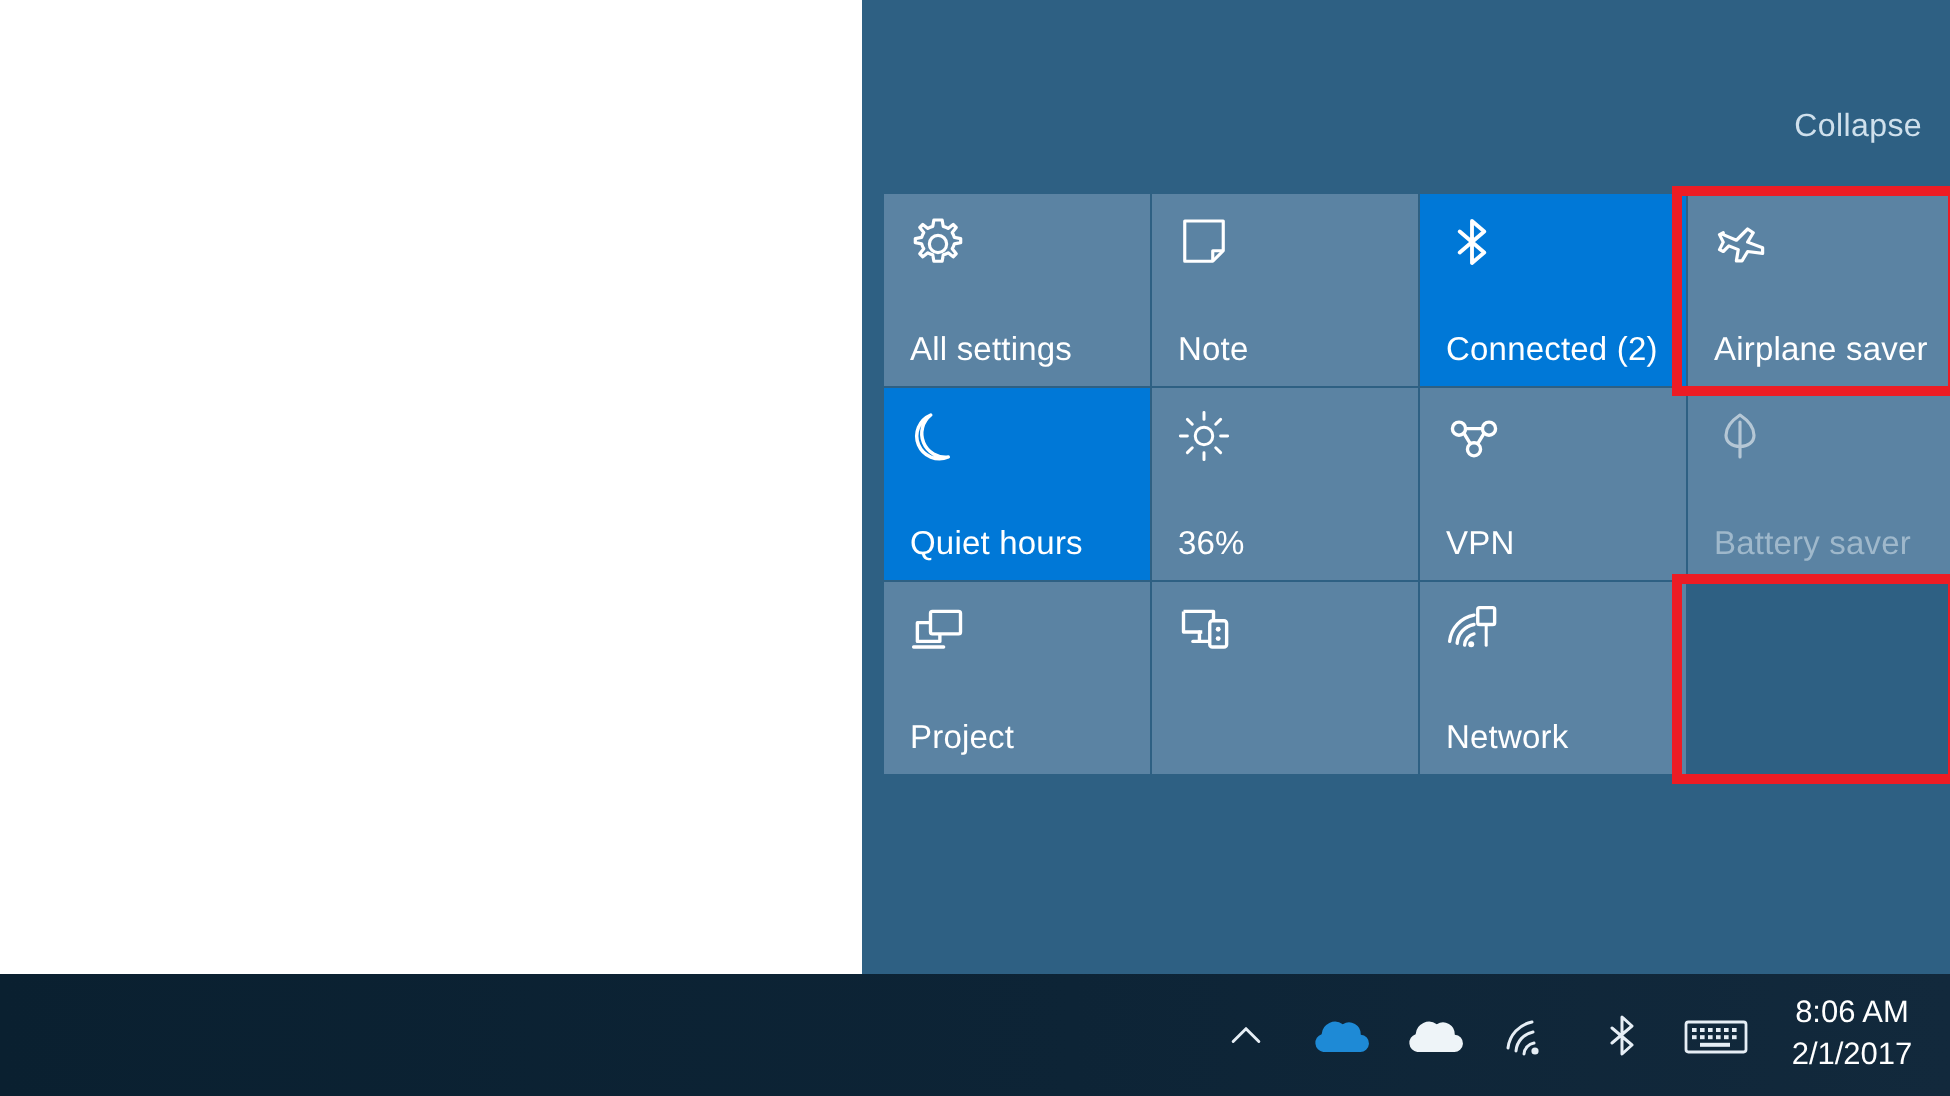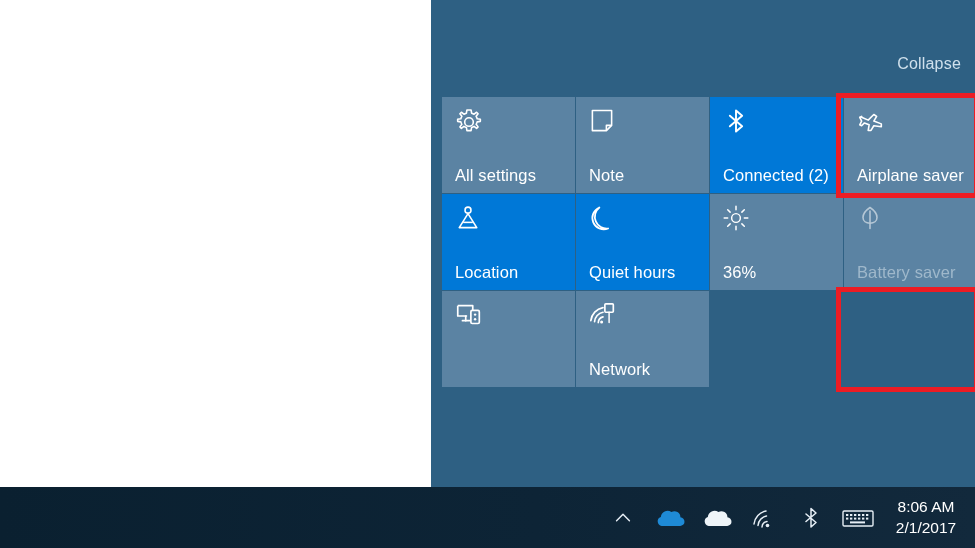--- a/index.html
+++ b/index.html
@@ -184,30 +184,20 @@
 
       <div class="tile">
         <span class="tile-icon">
           <svg width="30" height="30" viewBox="0 0 32 32" fill="none" stroke="#fff" stroke-width="1.7" stroke-linejoin="round">
             <path d="M6 11 l7 3 6-6 3 2 -3 5 8 3 0 3 -8-1 -3 5 -3 0 1-6 -5-2 -3 3 -2-1 2-4 -2-4 2-1 z"></path>
           </svg>
         </span>
         <span class="tile-label">Airplane saver</span>
       </div>
 
-      <div class="tile active">
-        <span class="tile-icon">
-          <svg width="28" height="28" viewBox="0 0 32 32" fill="none" stroke="#fff" stroke-width="1.8" stroke-linejoin="round">
-            <circle cx="16" cy="7" r="3.4"></circle>
-            <path d="M16 11 L6 27 h20 z"></path>
-            <path d="M10.5 21 h11"></path>
-          </svg>
-        </span>
-        <span class="tile-label">Location</span>
-      </div>
 
       <div class="tile active">
         <span class="tile-icon">
           <svg width="28" height="28" viewBox="0 0 32 32" fill="none" stroke="#fff" stroke-width="2">
             <path d="M13 4 a13 13 0 0 0 10 24 A13.5 13.5 0 0 1 13 4 z" stroke-linejoin="round"></path>
           </svg>
         </span>
         <span class="tile-label">Quiet hours</span>
       </div>
 
@@ -216,31 +206,52 @@
           <svg width="28" height="28" viewBox="0 0 32 32" fill="none" stroke="#fff" stroke-width="1.7" stroke-linecap="round">
             <circle cx="16" cy="16" r="5"></circle>
             <path d="M16 2.5 v4 M16 25.5 v4 M2.5 16 h4 M25.5 16 h4
                      M6.5 6.5 l2.8 2.8 M22.7 22.7 l2.8 2.8
                      M25.5 6.5 l-2.8 2.8 M9.3 22.7 l-2.8 2.8"></path>
           </svg>
         </span>
         <span class="tile-label">36%</span>
       </div>
 
+      <div class="tile">
+        <span class="tile-icon">
+          <svg width="30" height="30" viewBox="0 0 32 32" fill="none" stroke="#fff" stroke-width="1.8" stroke-linejoin="round" stroke-linecap="round">
+            <circle cx="8" cy="11" r="3.5"></circle>
+            <circle cx="24" cy="11" r="3.5"></circle>
+            <circle cx="16" cy="22" r="3.5"></circle>
+            <path d="M10.6 13.4 L14 19 M21.4 13.4 L18 19 M11.5 11 h9"></path>
+          </svg>
+        </span>
+        <span class="tile-label">VPN</span>
+      </div>
 
       <div class="tile dim">
         <span class="tile-icon">
           <svg width="28" height="28" viewBox="0 0 32 32" fill="none" stroke="#fff" stroke-width="1.8" stroke-linecap="round">
             <path d="M16 4 C10 8 8 12 8 15.5 C8 19.5 11.5 22 16 22 C20.5 22 24 19.5 24 15.5 C24 12 22 8 16 4 z" stroke-linejoin="round"></path>
             <path d="M16 8 v20"></path>
           </svg>
         </span>
         <span class="tile-label">Battery saver</span>
       </div>
 
+      <div class="tile">
+        <span class="tile-icon">
+          <svg width="30" height="30" viewBox="0 0 32 32" fill="none" stroke="#fff" stroke-width="1.8" stroke-linejoin="round">
+            <rect x="12" y="5" width="16" height="12" rx="1"></rect>
+            <path d="M12 11 H5 v10 h12 v-4"></path>
+            <path d="M3 24 h16" stroke-linecap="round"></path>
+          </svg>
+        </span>
+        <span class="tile-label">Project</span>
+      </div>
 
       <div class="tile">
         <span class="tile-icon">
           <svg width="30" height="30" viewBox="0 0 32 32" fill="none" stroke="#fff" stroke-width="1.8" stroke-linejoin="round">
             <path d="M4 5 h16 v5 M4 5 v11 h10"></path>
             <path d="M9 21 h8" stroke-linecap="round"></path>
             <path d="M12.5 16 v5" stroke-linecap="round"></path>
             <rect x="18" y="10" width="9" height="14" rx="1.4"></rect>
             <circle cx="22.5" cy="14.5" r="1.3" fill="#fff" stroke="none"></circle>
             <circle cx="22.5" cy="19.5" r="1.3" fill="#fff" stroke="none"></circle>

